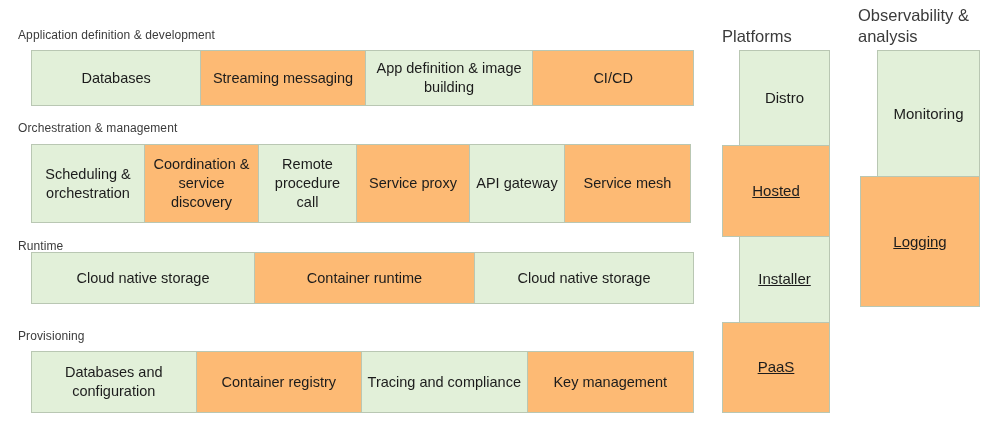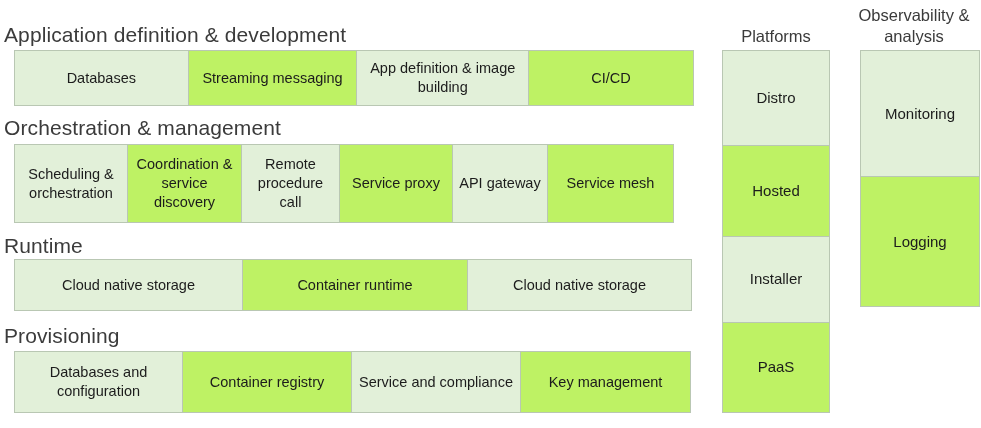--- a/index.html
+++ b/index.html
@@ -22,22 +22,22 @@
     width: 981px;
     height: 428px;
   }
 
   
   .section {
     position: absolute;
   }
   .section-label {
     position: absolute;
-    left: 4px;
-    font-size: 21px;
+    left: 18px;
+    font-size: 12px;
     line-height: 20px;
     color: #3b3b3b;
     white-space: nowrap;
     letter-spacing: 0.1px;
   }
   .row {
     position: absolute;
     left: 14px;
     width: 680px;
     display: flex;
@@ -50,31 +50,30 @@
     align-items: center;
     justify-content: center;
     text-align: center;
     font-size: 14.5px;
     line-height: 19px;
     padding: 2px 5px;
     color: #1c1c1c;
     overflow: hidden;
   }
   .cell + .cell { margin-left: -1px; }
-  .tone-light { background: #e2f0d9; }
-  .tone-dark  { background: #bef264; }
+  .tone-light { background: #e2f0d9; margin-left: 17px; }
+  .tone-dark  { background: #fdba74; }
 
   
   .col {
     position: absolute;
   }
   .col-title {
     position: absolute;
     top: 6px;
-    text-align: center;
     font-size: 16.5px;
     line-height: 21px;
     color: #3b3b3b;
   }
   .col-stack {
     position: absolute;
     display: flex;
     flex-direction: column;
     box-sizing: border-box;
   }
@@ -83,21 +82,21 @@
     border: 1px solid #b9c7b3;
     display: flex;
     align-items: center;
     justify-content: center;
     text-align: center;
     font-size: 15px;
     line-height: 20px;
     color: #1c1c1c;
     overflow: hidden;
   }
-  .col-cell + .col-cell { margin-top: -1px; }
+  .col-cell + .col-cell { margin-top: -1px; text-decoration: underline; }
 </style>
 </head>
 <body>
 
 <div class="canvas">
 
   <div class="section">
     <div class="section-label" style="top:25px">Application definition &amp; development</div>
     <div class="row" style="top:50px; height:56px">
       <div class="cell tone-light" style="width:180px">Databases</div>
@@ -114,33 +113,33 @@
       <div class="cell tone-dark" style="width:115px">Coordination &amp; service discovery</div>
       <div class="cell tone-light" style="width:99px">Remote procedure call</div>
       <div class="cell tone-dark" style="width:114px">Service proxy</div>
       <div class="cell tone-light" style="width:96px">API gateway</div>
       <div class="cell tone-dark" style="width:127px">Service mesh</div>
     </div>
   </div>
 
   <div class="section">
     <div class="section-label" style="top:236px">Runtime</div>
-    <div class="row" style="top:259px; height:52px">
+    <div class="row" style="top:252px; height:52px">
       <div class="cell tone-light" style="width:229px">Cloud native storage</div>
       <div class="cell tone-dark" style="width:226px">Container runtime</div>
       <div class="cell tone-light" style="width:225px">Cloud native storage</div>
     </div>
   </div>
 
   <div class="section">
     <div class="section-label" style="top:326px">Provisioning</div>
     <div class="row" style="top:351px; height:62px">
       <div class="cell tone-light" style="width:169px">Databases and configuration</div>
       <div class="cell tone-dark" style="width:170px">Container registry</div>
-      <div class="cell tone-light" style="width:170px">Service and compliance</div>
+      <div class="cell tone-light" style="width:170px">Tracing and compliance</div>
       <div class="cell tone-dark" style="width:171px">Key management</div>
     </div>
   </div>
 
   <div class="col">
     <div class="col-title" style="left:722px; width:108px; top:26px">Platforms</div>
     <div class="col-stack" style="left:722px; top:50px; width:108px; height:363px">
       <div class="col-cell tone-light" style="height:101px">Distro</div>
       <div class="col-cell tone-dark" style="height:96px">Hosted</div>
       <div class="col-cell tone-light" style="height:91px">Installer</div>

